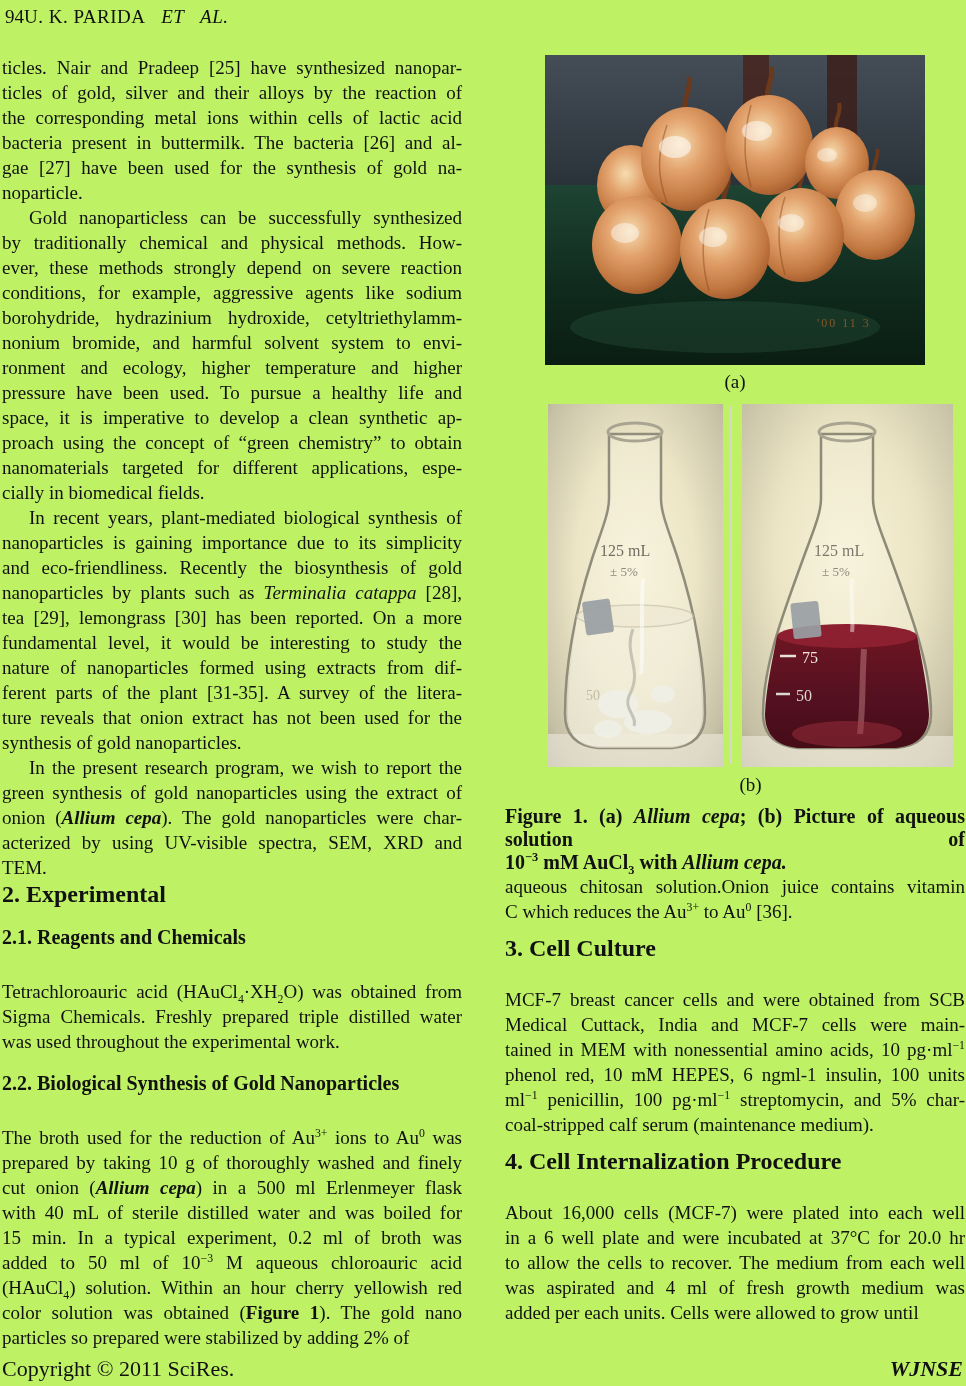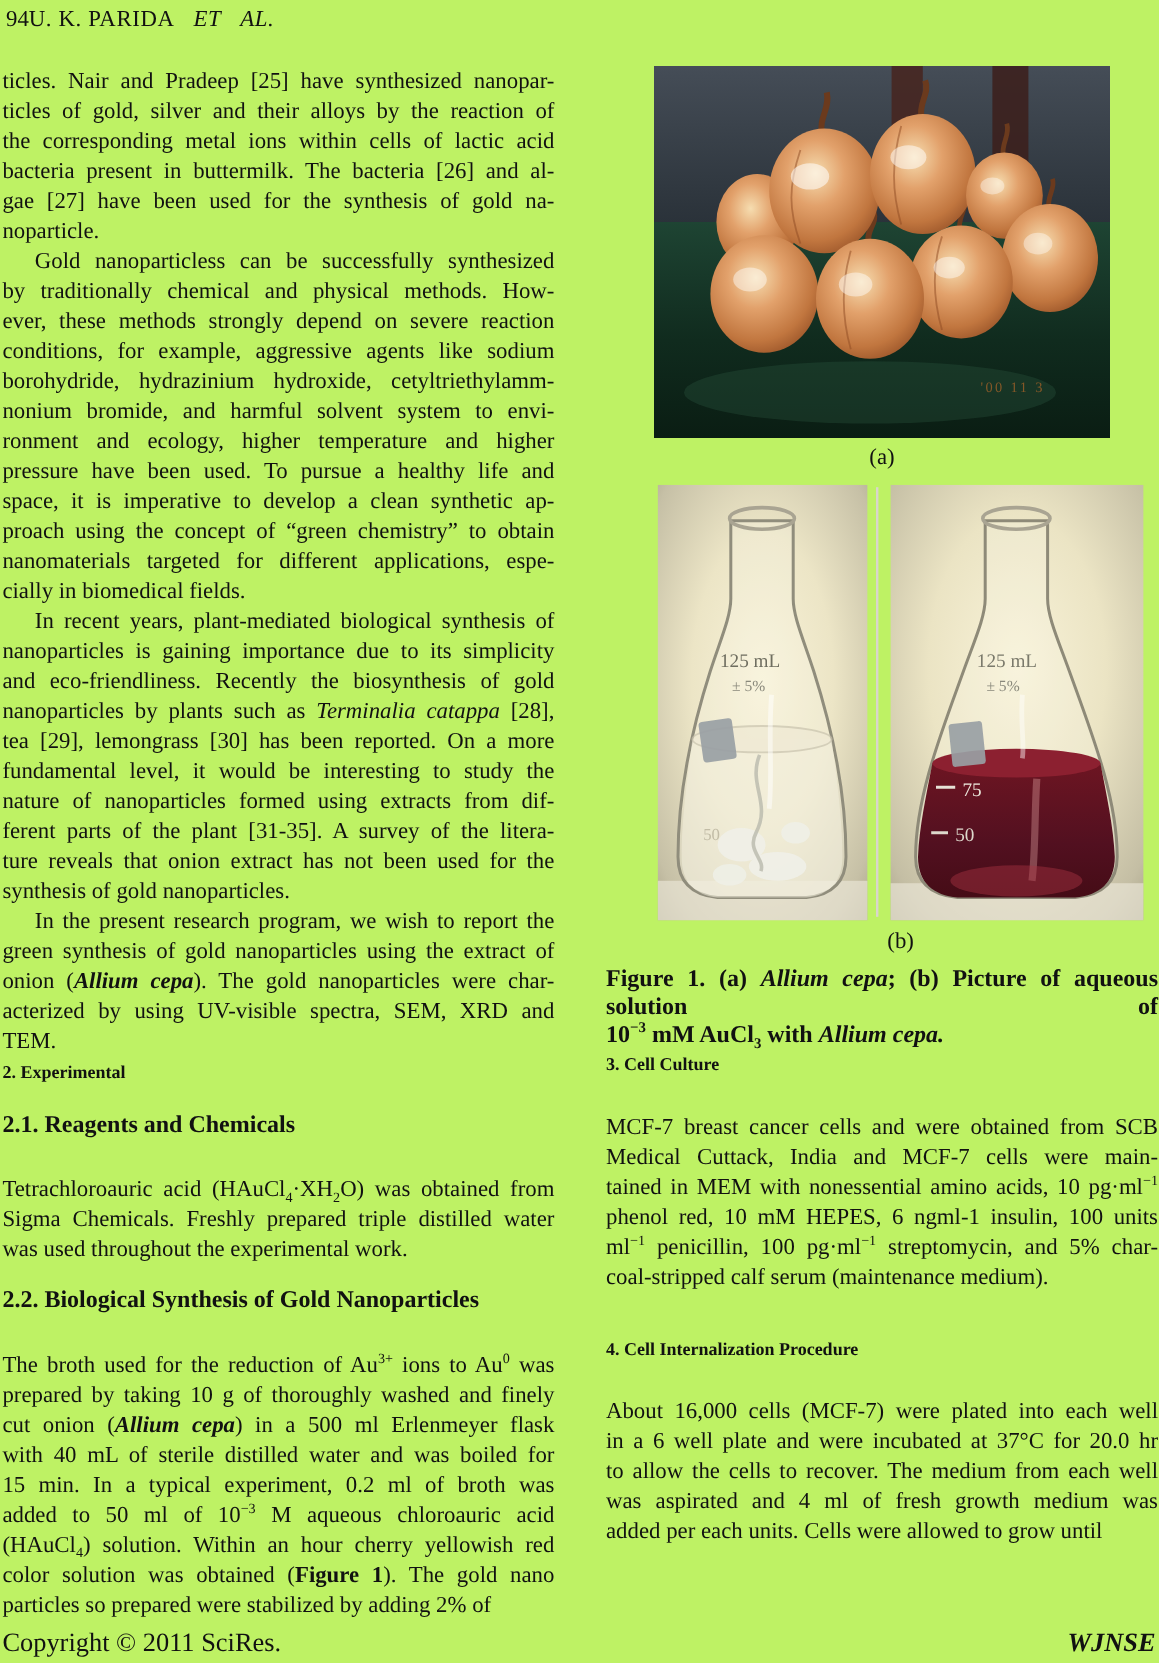--- a/index.html
+++ b/index.html
@@ -21,25 +21,25 @@
   .para{margin:0;}
   .line{
     font-size:19px; line-height:25px;
     text-align:justify; text-align-last:justify;
     white-space:normal;
   }
   .line.last{text-align-last:left;}
   .line.indent{text-indent:27px;}
   sup{font-size:0.62em;line-height:0;vertical-align:super;}
   sub{font-size:0.62em;line-height:0;vertical-align:sub;}
-  .h1{font-size:15px;line-height:28px;font-weight:bold;margin:0 0 16px 0;}
+  .h1{font-size:24px;line-height:28px;font-weight:bold;margin:0 0 16px 0;}
   .h2{font-size:20px;line-height:26px;font-weight:bold;margin:16px 0 0 0;}
   .h1 + .para{margin-top:25px;}
   .h2 + .para{margin-top:29px;}
-  .col-right .para + .h1{margin-top:34px;}
+  .col-right .para + .h1{margin-top:10px;}
   
   .fig-photo{display:block;}
   .fig-a{margin:0 0 0 40px;}
   .fig-label{width:380px;margin:6px 0 0 40px;text-align:center;font-size:19px;line-height:22px;}
   .fig-label-b{width:405px;margin:7px 0 0 43px;}
   .fig-b-row{margin:11px 0 0 43px;width:332px;height:363px;position:relative;}
   .fig-b-row svg{position:absolute;top:0;}
   .fig-b-left{left:0;}
   .fig-b-right{left:194px;}
   .fig-b-divider{position:absolute;left:182px;top:2px;width:2px;height:358px;background:#d9d6cc;}
@@ -250,20 +250,24 @@
       </svg>
     </div>
     <div class="fig-label fig-label-b">(b)</div>
 
     <div class="caption">
         <div class="line">Figure 1. (a) <i>Allium cepa</i>; (b) Picture of aqueous solution of</div>
         <div class="line last">10<sup>−3</sup> mM AuCl<sub>3</sub> with <i>Allium cepa.</i></div>
       </div>
 
     <div>
+        <div class="para">
+          <div class="line">aqueous chitosan solution.Onion juice contains vitamin</div>
+          <div class="line last">C which reduces the Au<sup>3+</sup> to Au<sup>0</sup> [36].</div>
+        </div>
         <div class="h1">3. Cell Culture</div>
         <div class="para">
           <div class="line">MCF-7 breast cancer cells and were obtained from SCB</div>
           <div class="line">Medical Cuttack, India and MCF-7 cells were main-</div>
           <div class="line">tained in MEM with nonessential amino acids, 10 pg·ml<sup>−1</sup></div>
           <div class="line">phenol red, 10 mM HEPES, 6 ngml-1 insulin, 100 units</div>
           <div class="line">ml<sup>−1</sup> penicillin, 100 pg·ml<sup>−1</sup> streptomycin, and 5% char-</div>
           <div class="line last">coal-stripped calf serum (maintenance medium).</div>
         </div>
         <div class="h1">4. Cell Internalization Procedure</div>

